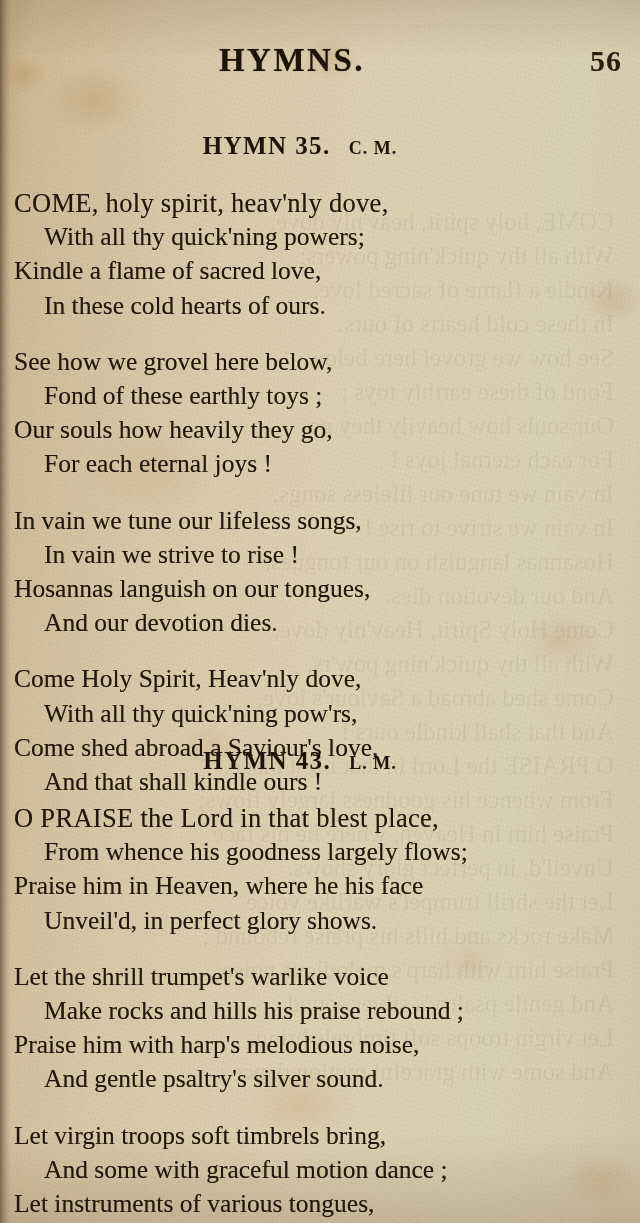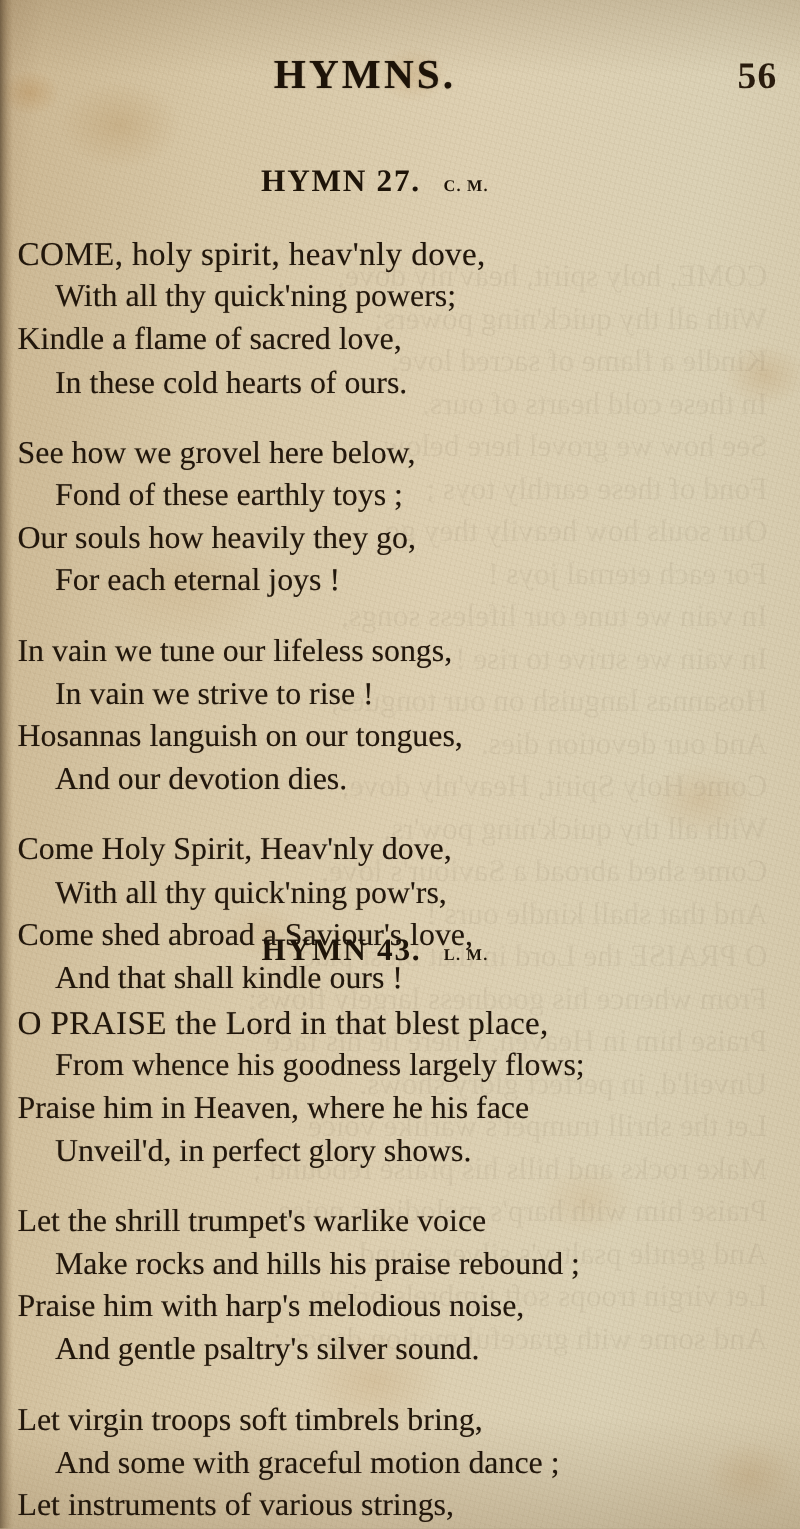--- a/index.html
+++ b/index.html
@@ -109,21 +109,21 @@
   .hymn-heading {
     text-align: center;
     padding-right: 40px;
     font-size: 25px;
     font-weight: bold;
     letter-spacing: 1.4px;
     color: #1e1409;
     margin-bottom: 26px;
   }
   .hymn-heading .metre {
-    font-size: 13px;
+    font-size: 18px;
     letter-spacing: 1px;
     margin-left: 18px;
     text-transform: uppercase;
   }
 
   .stanza { margin-bottom: 22px; }
 
   .line {
     font-size: 25.5px;
     line-height: 34.2px;
@@ -192,21 +192,21 @@
   <div class="edge-bottom"></div>
 
   <div class="content">
 
     <div class="running-head">
       <div class="head-title">HYMNS.</div>
       <div class="folio">56</div>
     </div>
 
     <div class="hymn" id="hymn-0">
-        <div class="hymn-heading"><span>HYMN 27.</span><span class="metre">C. M.</span></div>
+        <div class="hymn-heading"><span>HYMN 35.</span><span class="metre">C. M.</span></div>
         <div class="stanza">
           <div class="line smallcaps">COME, holy spirit, heav'nly dove,</div>
           <div class="line indent">With all thy quick'ning powers;</div>
           <div class="line">Kindle a flame of sacred love,</div>
           <div class="line indent">In these cold hearts of ours.</div>
         </div>
         <div class="stanza">
           <div class="line">See how we grovel here below,</div>
           <div class="line indent">Fond of these earthly toys ;</div>
           <div class="line">Our souls how heavily they go,</div>
@@ -235,19 +235,19 @@
         </div>
         <div class="stanza">
           <div class="line">Let the shrill trumpet's warlike voice</div>
           <div class="line indent">Make rocks and hills his praise rebound ;</div>
           <div class="line">Praise him with harp's melodious noise,</div>
           <div class="line indent">And gentle psaltry's silver sound.</div>
         </div>
         <div class="stanza">
           <div class="line">Let virgin troops soft timbrels bring,</div>
           <div class="line indent">And some with graceful motion dance ;</div>
-          <div class="line">Let instruments of various strings,</div>
+          <div class="line">Let instruments of various tongues,</div>
           <div class="line indent">With organs join'd his praise advance.</div>
         </div>
       </div>
 
   </div>
 </div>
 
 </body></html>

